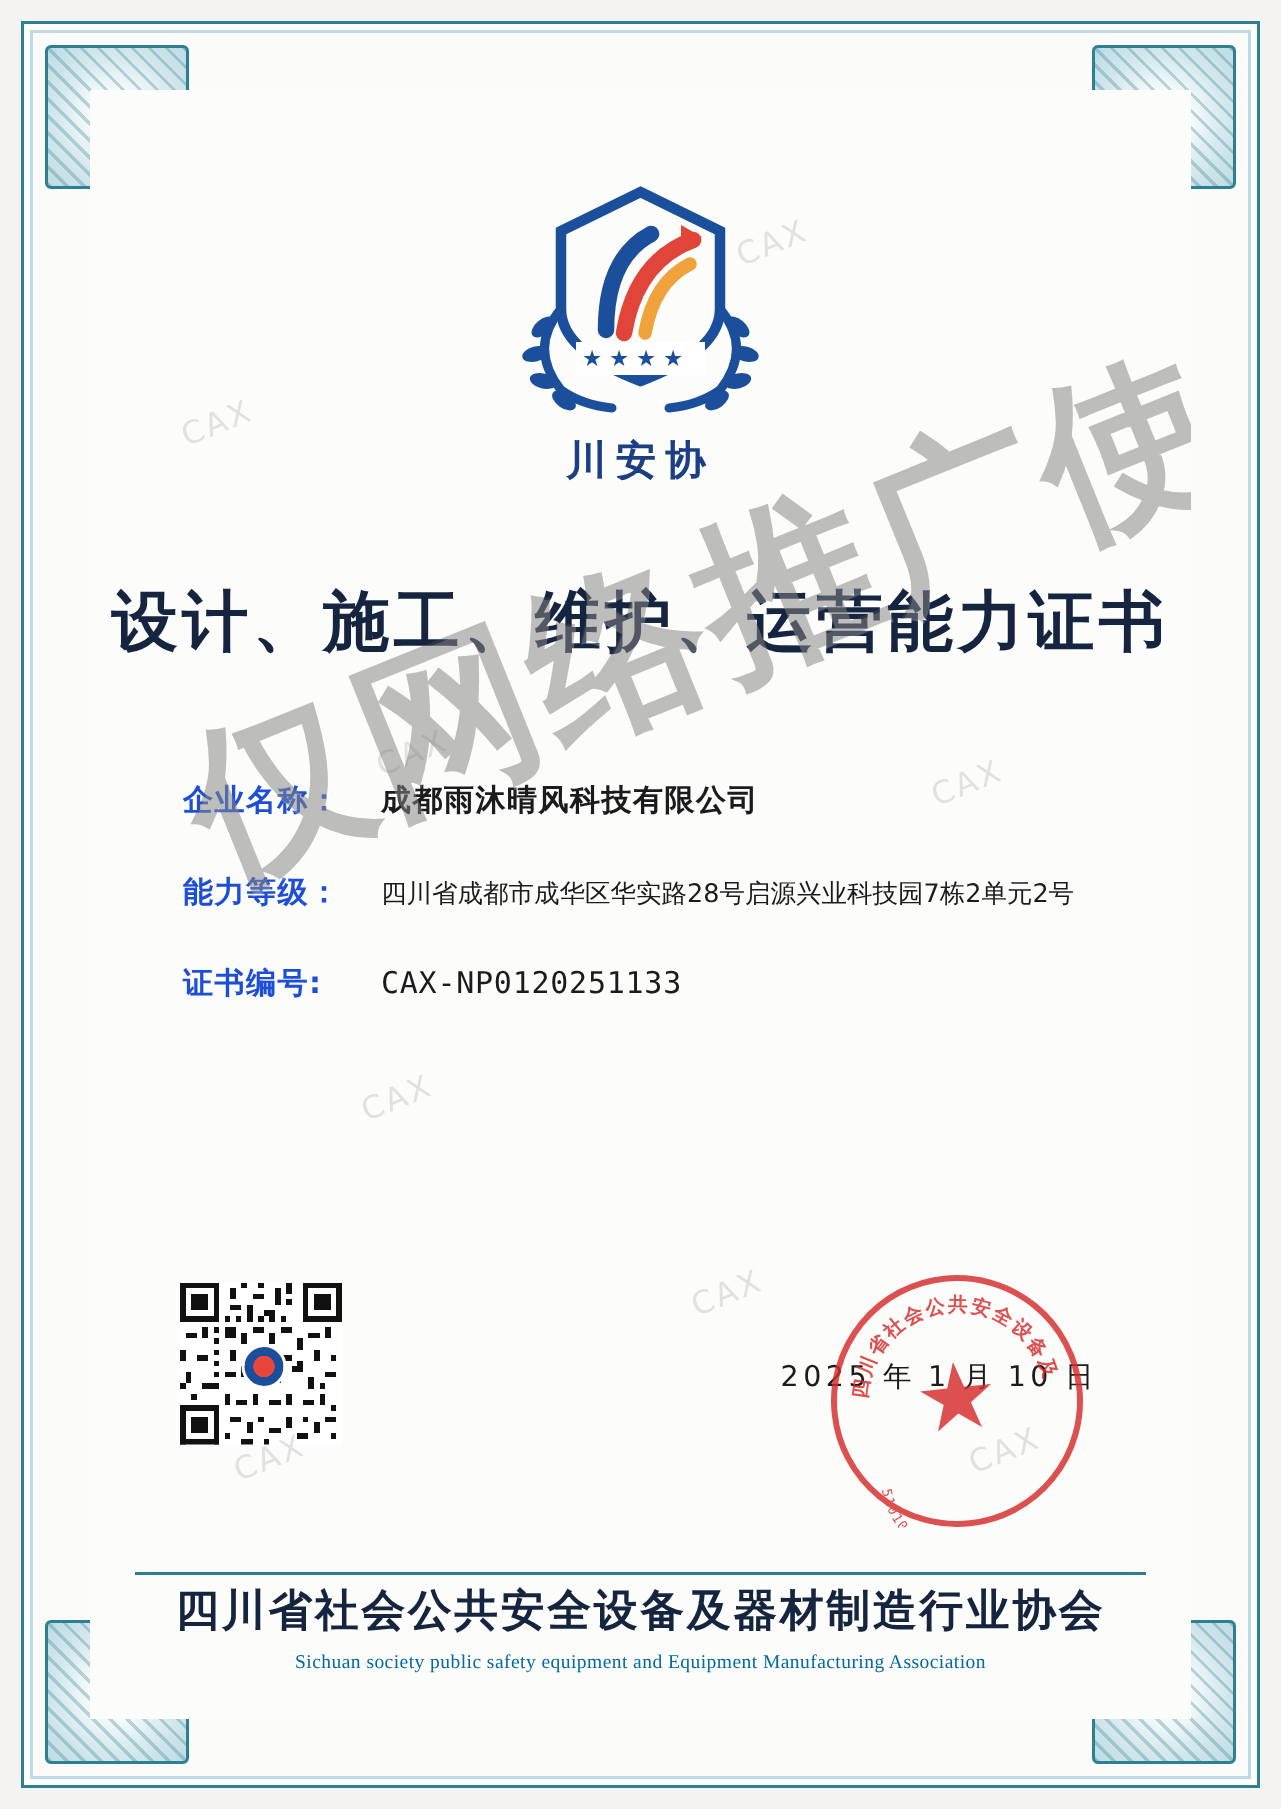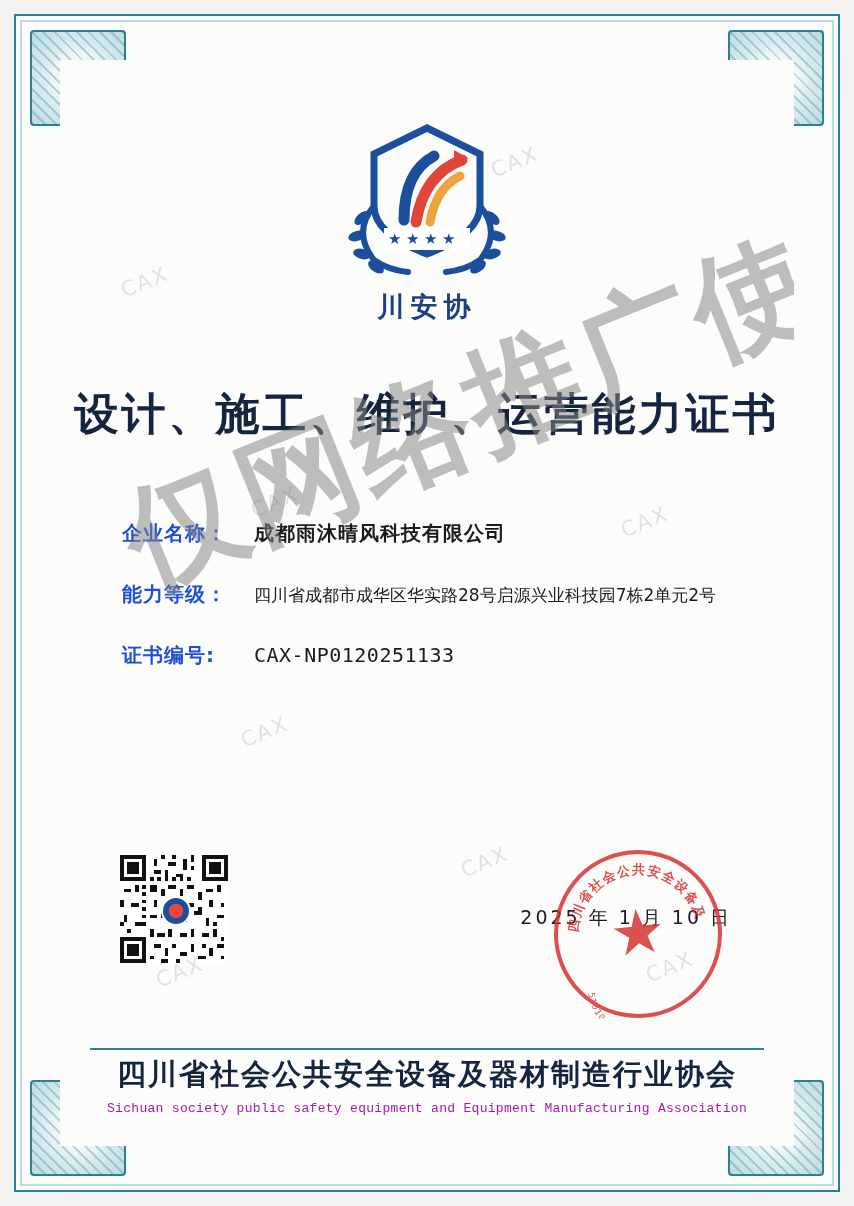--- a/index.html
+++ b/index.html
@@ -140,22 +140,22 @@
     position:absolute;left:0;right:0;bottom:30px;text-align:center;
   }
   .footer-rule{
     position:absolute;left:30px;right:30px;bottom:96px;height:2px;background:#2d7f93;
   }
   .footer-cn{
     font-size:29px;font-weight:bold;color:#15243f;letter-spacing:2px;
     font-family:"DejaVu Sans","Liberation Sans",sans-serif;
   }
   .footer-en{
-    margin-top:6px;font-size:13px;color:#a21caf;letter-spacing:.3px;
-    font-family:Liberation Mono, monospace;
+    margin-top:6px;font-size:13px;color:#0369a1;letter-spacing:.3px;
+    font-family:Liberation Serif, serif;
   }
 
   
   .wm-big{
     position:absolute;left:40px;top:250px;
     font-size:118px;font-weight:bold;color:rgba(85,85,85,.38);
     letter-spacing:4px;transform:rotate(-22deg);
     white-space:nowrap;pointer-events:none;
     font-family:"DejaVu Sans","Liberation Sans",sans-serif;
     text-shadow:0 2px 0 rgba(255,255,255,.25);

